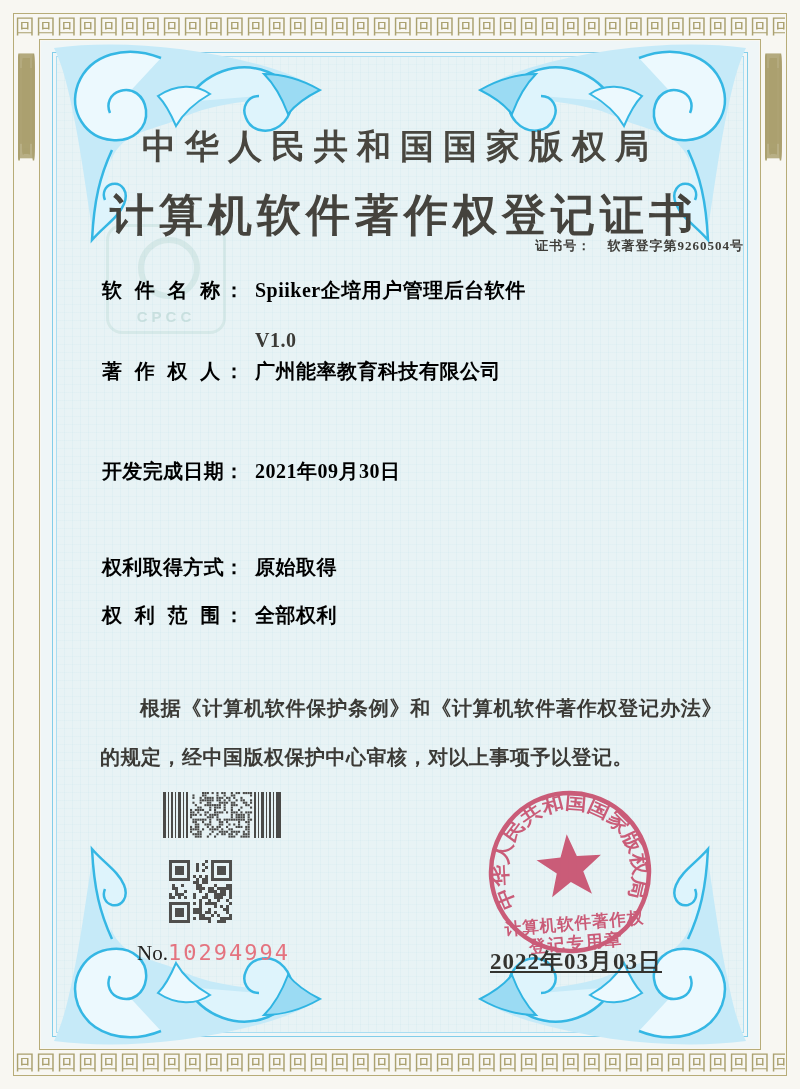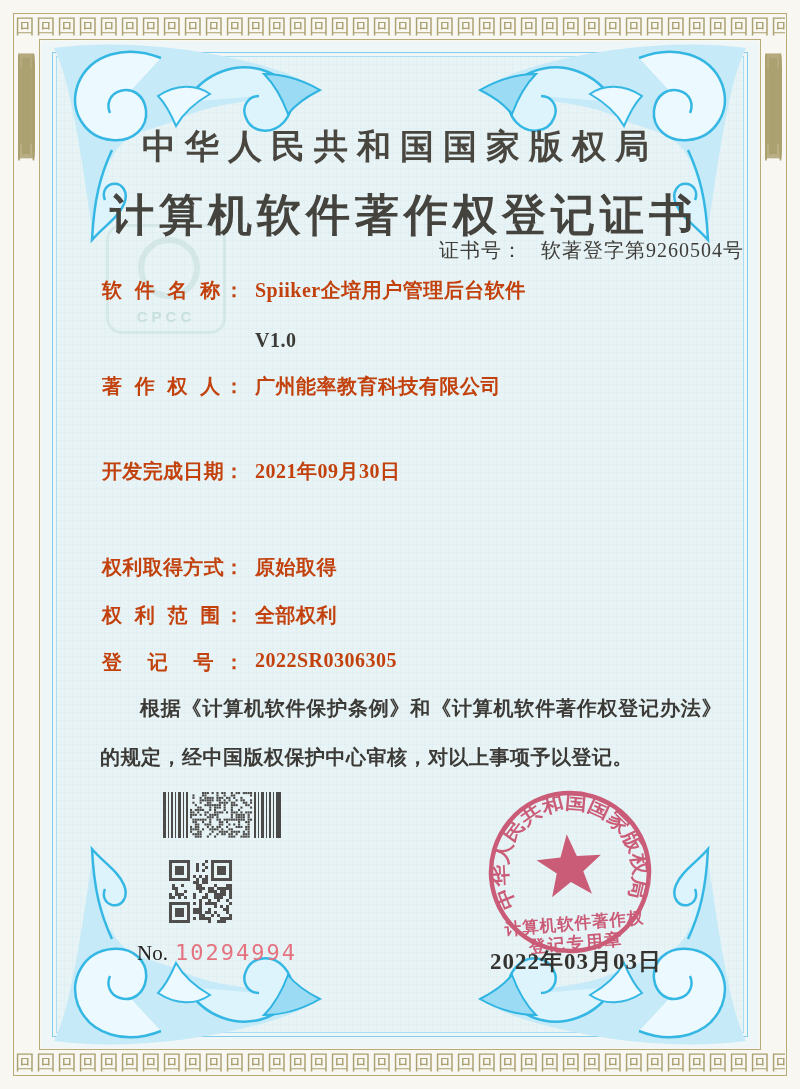--- a/index.html
+++ b/index.html
@@ -38,41 +38,41 @@
   .watermark .wm-circle{position:absolute; left:29px; top:10px; width:50px; height:50px;
      border:6px solid rgba(156,198,190,.42); border-radius:50%;}
   .watermark .wm-text{position:absolute; left:0; right:0; bottom:6px; text-align:center;
      font-family:"Liberation Sans",sans-serif; font-size:15px; letter-spacing:4px;
      color:rgba(140,186,178,.55); font-weight:700;}
   
   .authority{position:absolute; left:0; right:0; top:124px; text-align:center;
      font-size:34px; font-weight:700; letter-spacing:9px; color:#48463f;}
   .cert-title{position:absolute; left:8px; right:0; top:186px; text-align:center;
      font-size:44px; font-weight:700; letter-spacing:5px; color:#45433d;}
-  .cert-no{position:absolute; right:56px; top:237px; font-size:20px; font-weight:400;
+  .cert-no{position:absolute; right:56px; top:237px; font-size:13px; font-weight:700;
      letter-spacing:1px; color:#3e3d39;}
   .cert-no .cn-value{margin-left:12px;}
   
-  .row{position:absolute; left:102px; font-size:20px; font-weight:700; color:#c2410c; white-space:nowrap;}
+  .row{position:absolute; left:102px; font-size:20px; font-weight:700; color:#000000; white-space:nowrap;}
   .flabel{display:inline-block; width:142px; text-align:justify; text-align-last:justify;}
   .fvalue{position:absolute; left:153px; top:0; white-space:nowrap; letter-spacing:.5px;}
   .fline{position:absolute; left:255px; font-size:20px; font-weight:700; color:#3b3a36; white-space:nowrap; letter-spacing:.5px;}
   
   .statement{position:absolute; left:100px; top:684px; width:622px;
      font-size:20px; font-weight:600; line-height:49px; text-indent:2em;
      text-align:justify; color:#3b3a36; letter-spacing:.5px;}
   
   .barcode{position:absolute; left:163px; top:792px;}
   .qrcode{position:absolute; left:169px; top:860px;}
   .serial{position:absolute; left:137px; top:940px; font-size:21px; color:#242321; white-space:nowrap;}
   .serial .sn-number{font-family:"DejaVu Sans Mono",monospace; font-size:22px; color:#e4737f;
-     letter-spacing:2px; margin-left:7px;}
+     letter-spacing:2px; }
   .seal{position:absolute; left:484px; top:786px; opacity:.92;}
   .issue-date{position:absolute; left:490px; top:946px; font-size:23px; font-weight:600;
-     letter-spacing:1px; color:#34332f; white-space:nowrap;}
+     letter-spacing:1px; color:#34332f; white-space:nowrap;text-decoration:underline;}
 </style>
 </head>
 <body>
 
 <div class="page">
 
   <svg width="0" height="0" style="position:absolute" aria-hidden="true">
     <defs>
       <g id="flourish-art">
         <path d="M8,8 C70,0 150,6 225,28 C250,36 266,44 274,50 C220,62 175,60 140,76 C105,92 82,90 68,114 C56,136 50,160 48,202 C40,150 34,104 26,68 C20,38 14,20 8,8 Z" fill="#c6eaf8"></path>
@@ -120,40 +120,36 @@
     <span class="cn-label">证书号：</span>
     <span class="cn-value">软著登字第9260504号</span>
   </div>
 
   <div class="row" style="top:277px">
     <span class="flabel">软 件 名 称：</span>
     <span class="fvalue">Spiiker企培用户管理后台软件</span>
   </div>
   <div class="fline" style="top:329px">V1.0</div>
 
-  <div class="row" style="top:373px">
+  <div class="row" style="top:358px">
     <span class="flabel">著 作 权 人：</span>
     <span class="fvalue">广州能率教育科技有限公司</span>
   </div>
 
   <div class="row" style="top:458px">
     <span class="flabel">开发完成日期：</span>
     <span class="fvalue">2021年09月30日</span>
   </div>
   <div class="row" style="top:554px">
     <span class="flabel">权利取得方式：</span>
     <span class="fvalue">原始取得</span>
   </div>
   <div class="row" style="top:602px">
     <span class="flabel">权 利 范 围：</span>
     <span class="fvalue">全部权利</span>
-  </div>
-  <div class="row" style="top:649px">
-    <span class="flabel">登 记 号：</span>
-    <span class="fvalue">2022SR0306305</span>
   </div>
 
   <div class="statement">根据《计算机软件保护条例》和《计算机软件著作权登记办法》的规定，经中国版权保护中心审核，对以上事项予以登记。</div>
 
   <svg class="barcode" width="118" height="46">
       <rect x="0" y="0" width="3" height="46" fill="#4a4a48"></rect>
       <rect x="5" y="0" width="1" height="46" fill="#4a4a48"></rect>
       <rect x="8" y="0" width="2" height="46" fill="#4a4a48"></rect>
       <rect x="12" y="0" width="1" height="46" fill="#4a4a48"></rect>
       <rect x="15" y="0" width="3" height="46" fill="#4a4a48"></rect>

